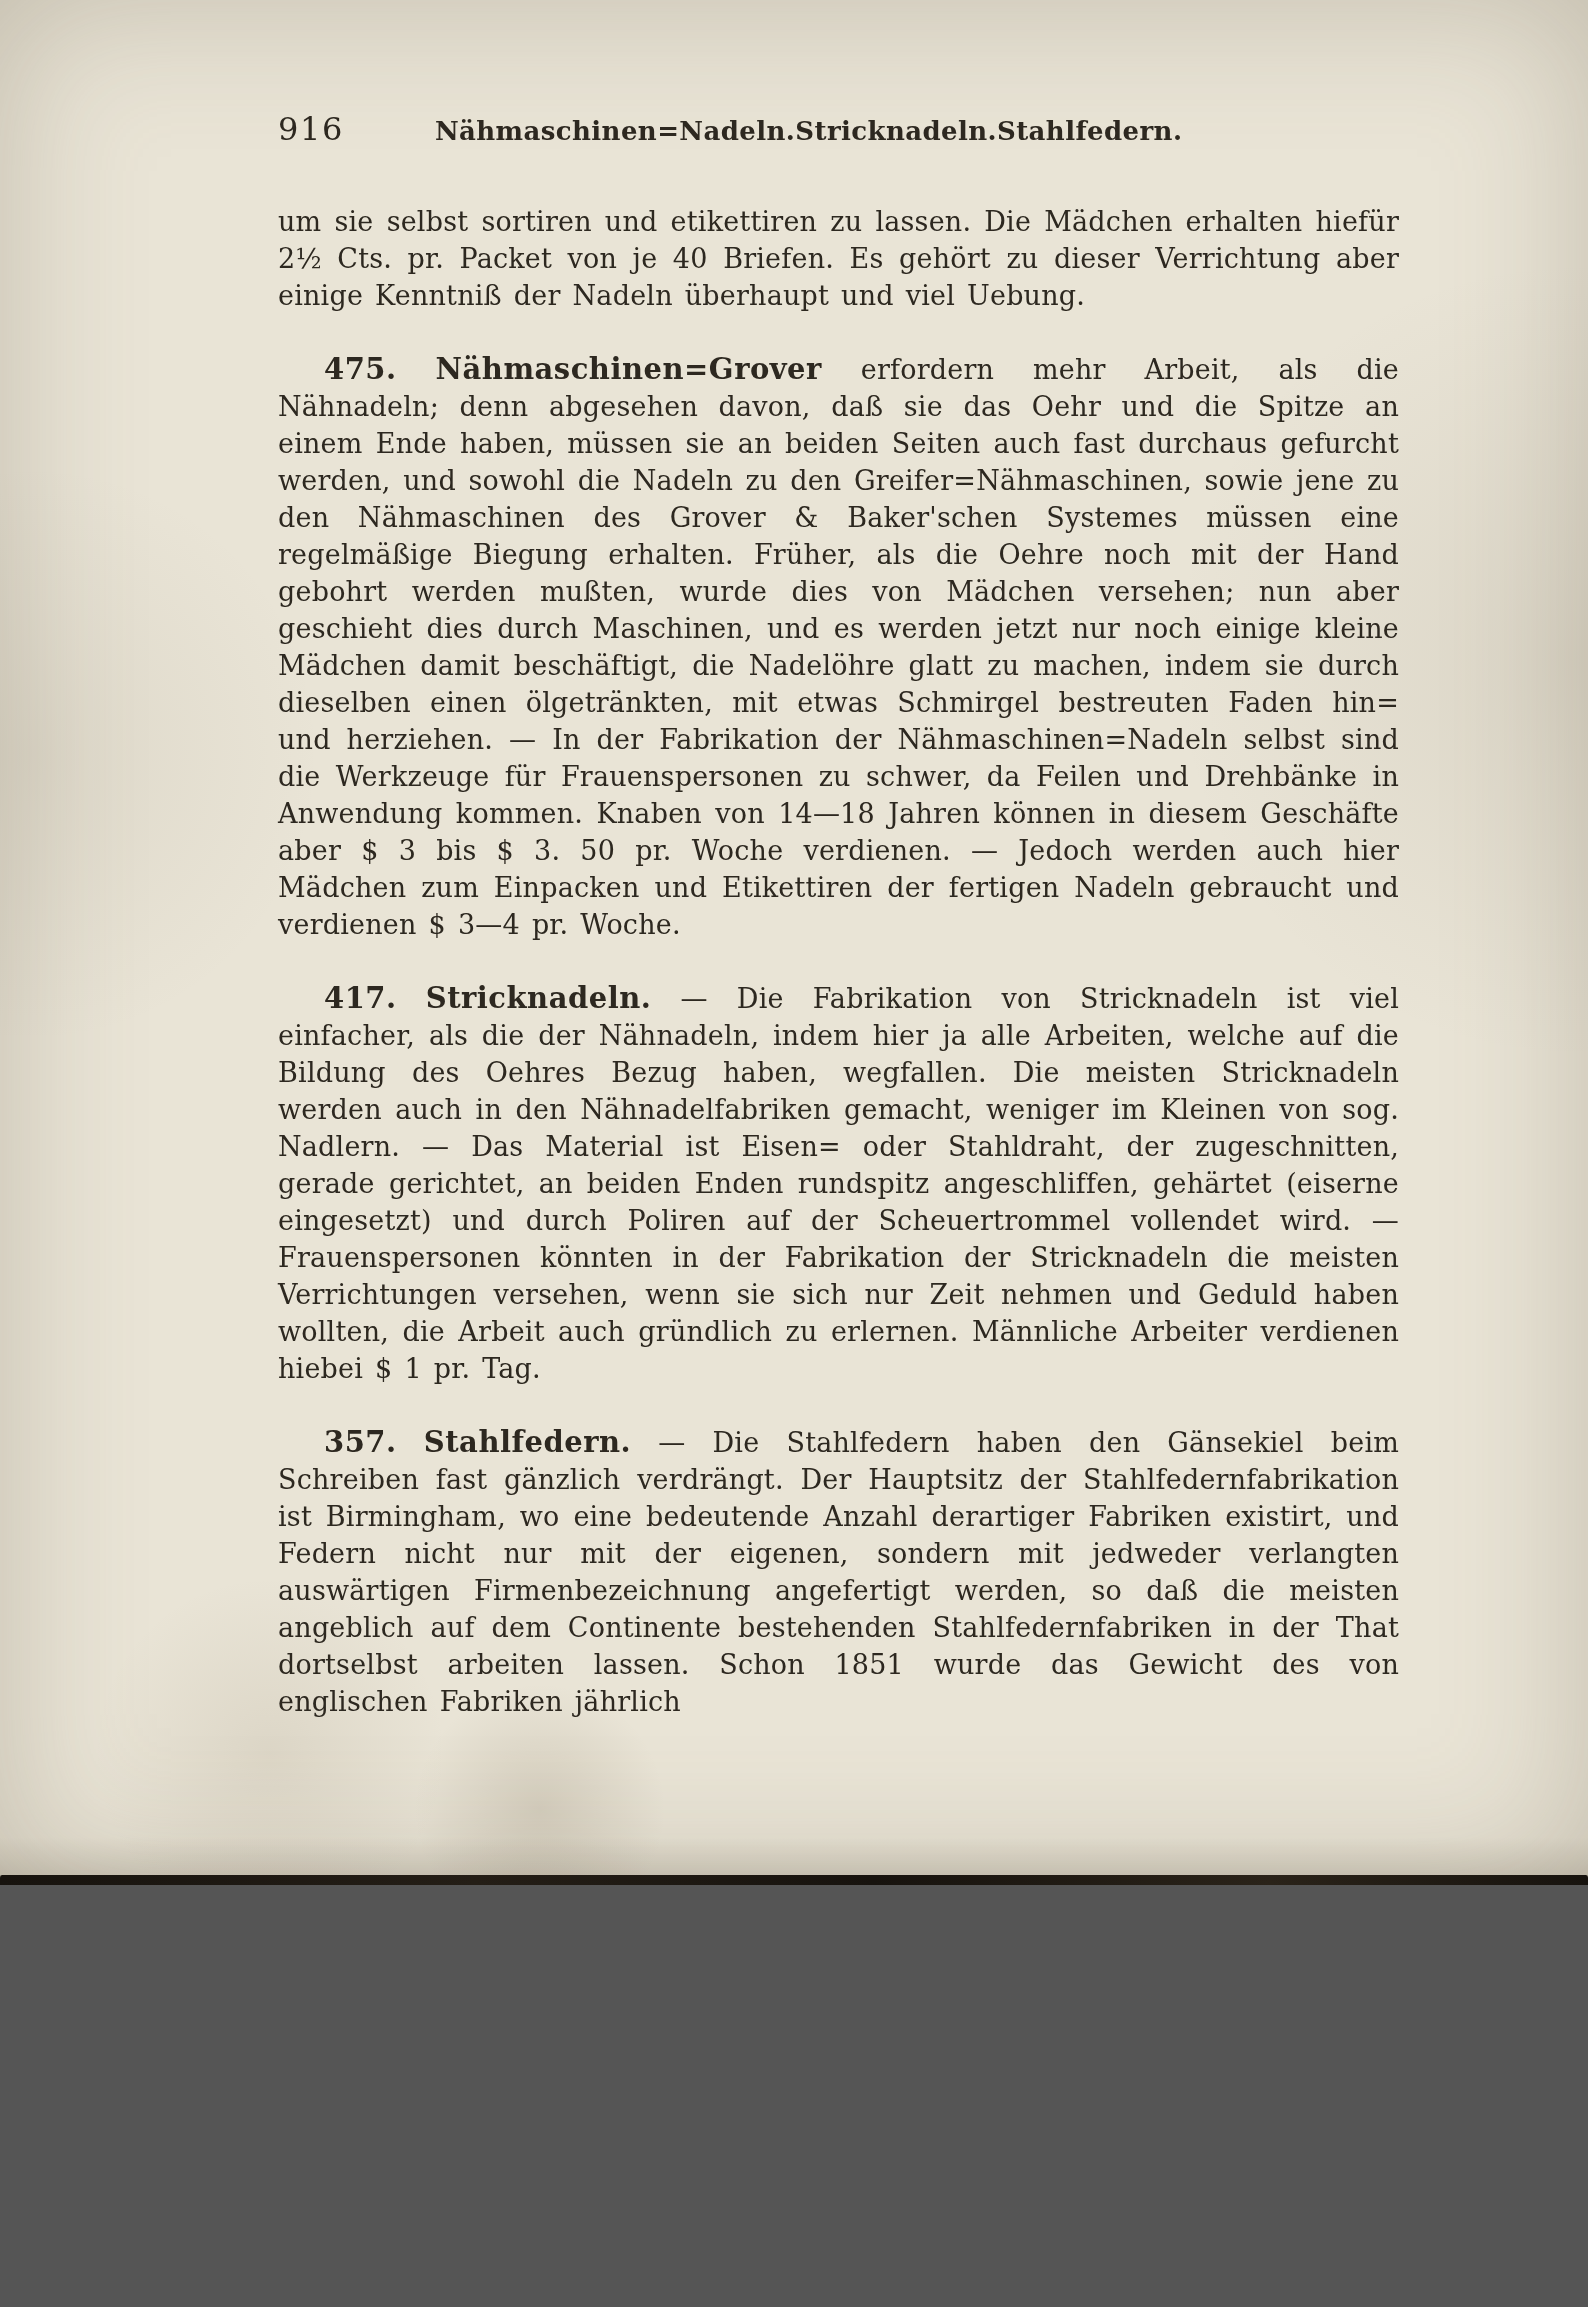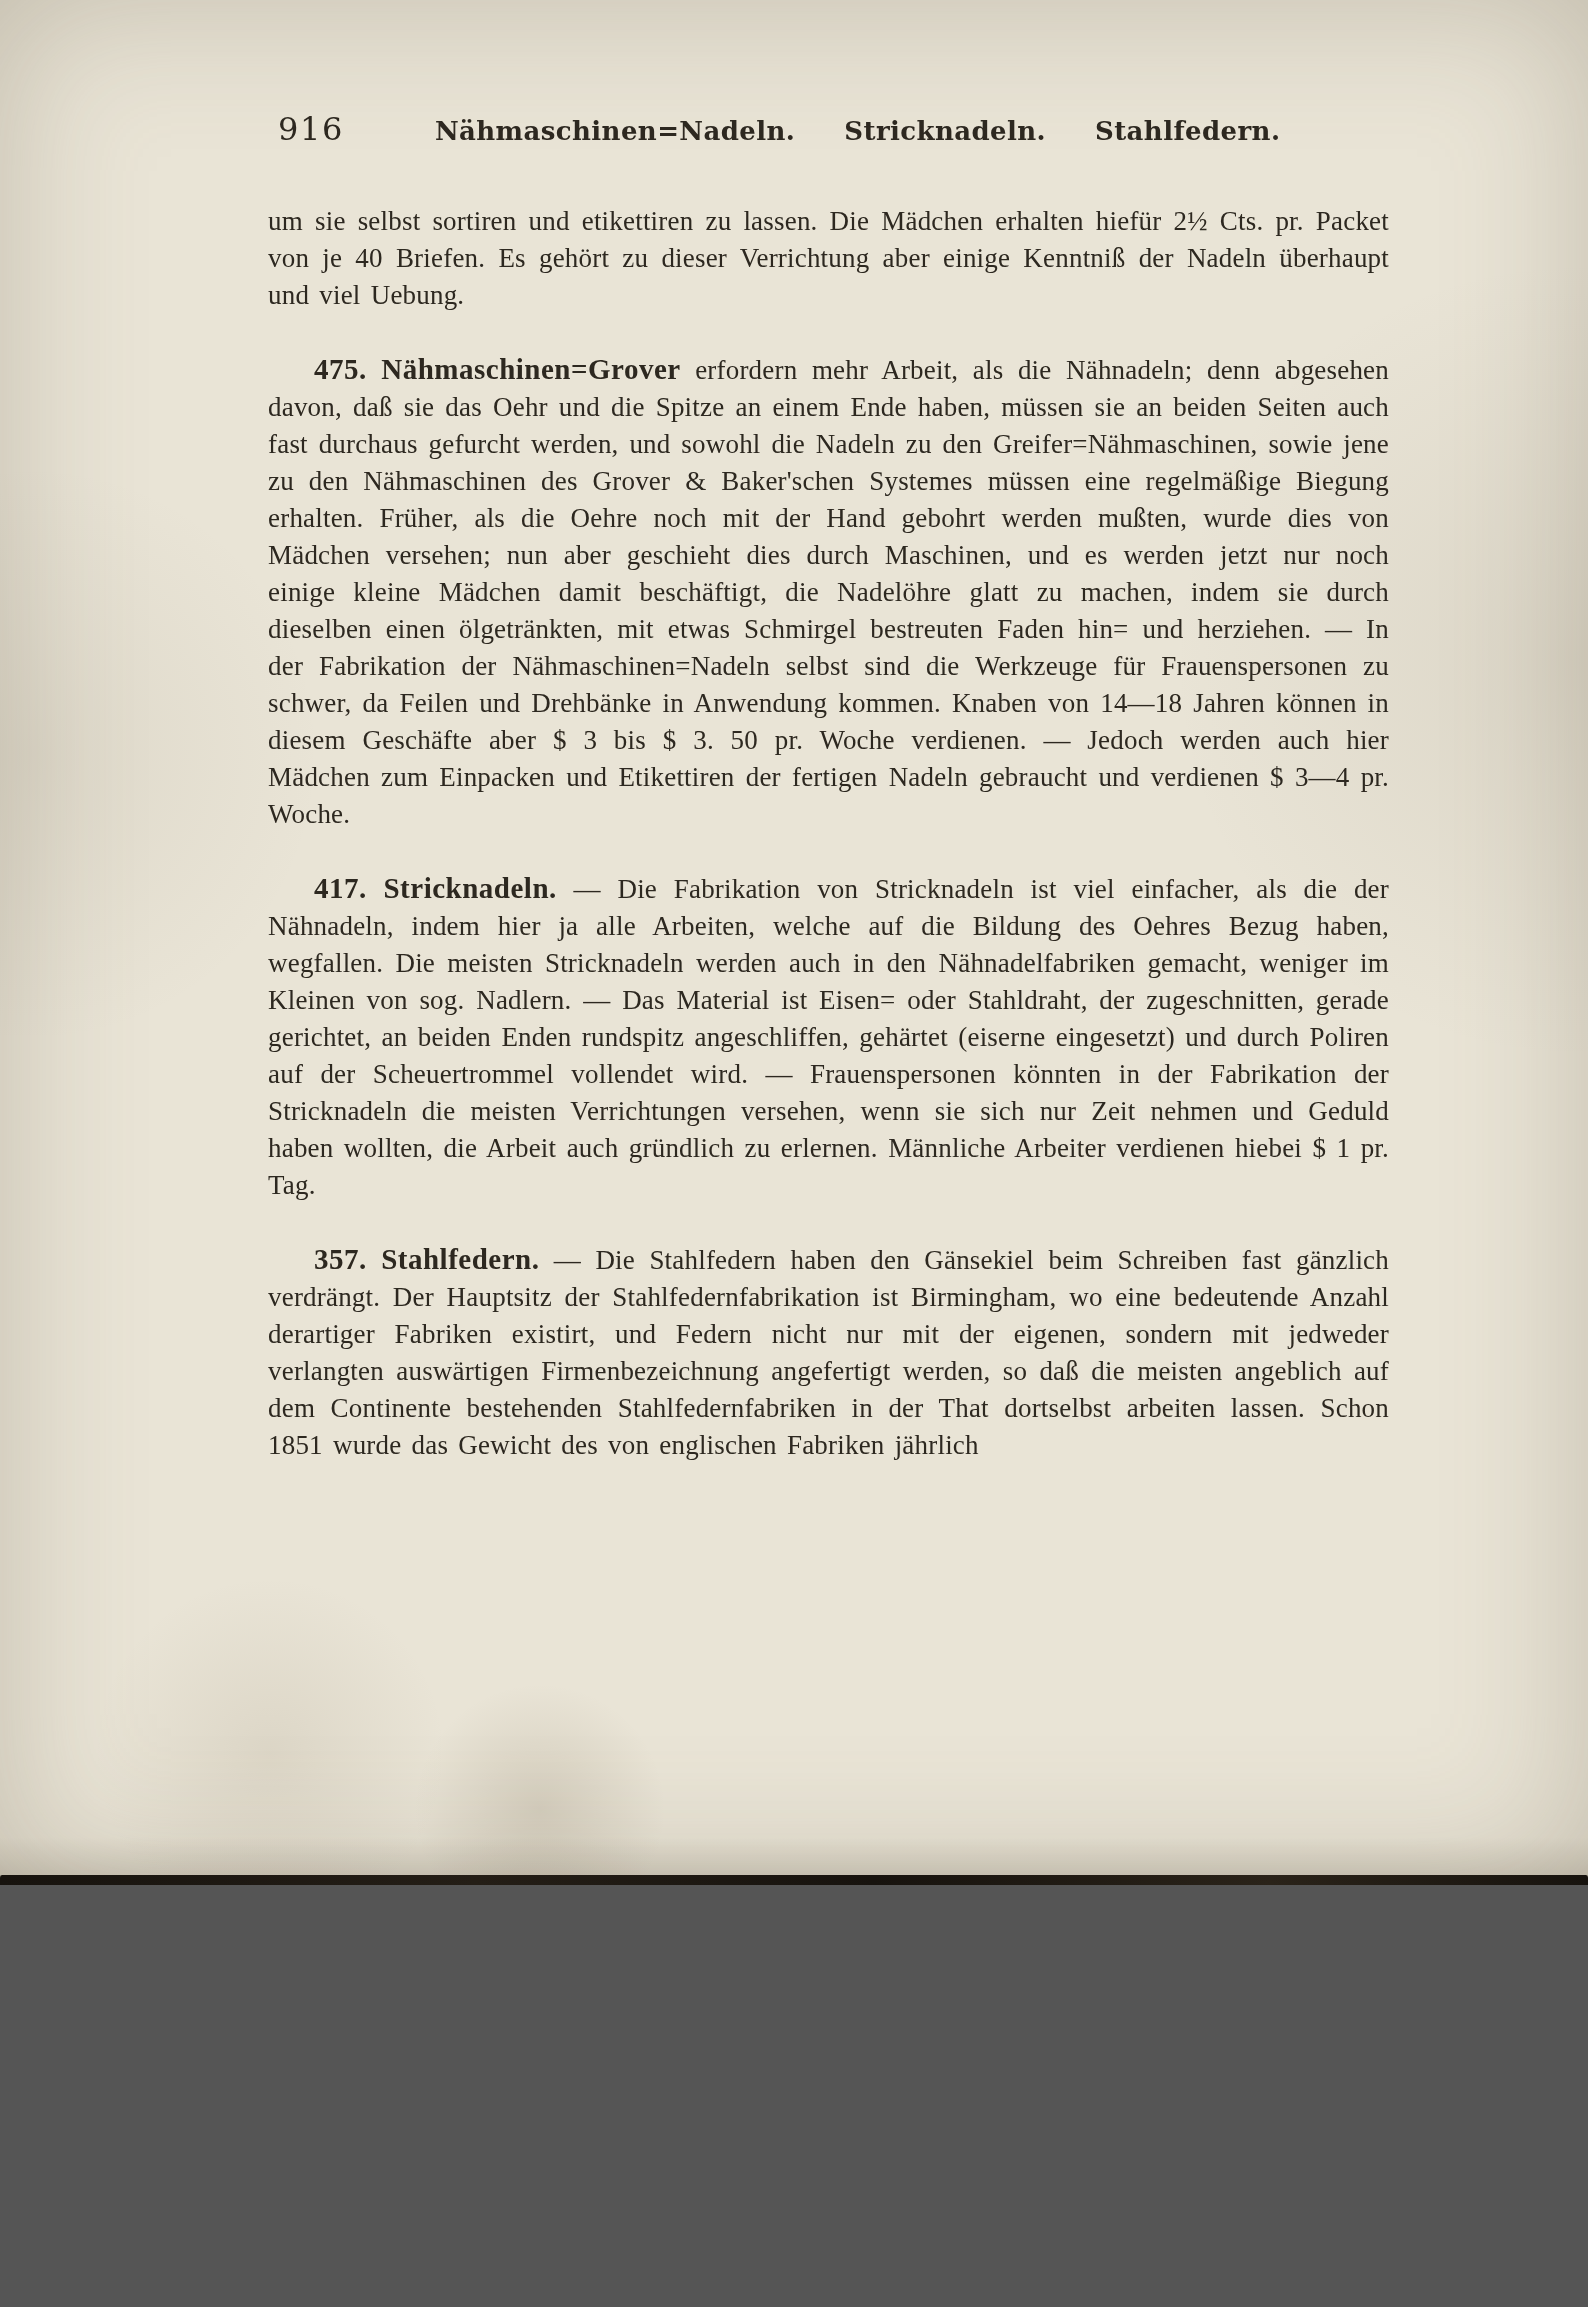--- a/index.html
+++ b/index.html
@@ -32,33 +32,31 @@
   }
   .page-num {
     font-size: 32px;
     letter-spacing: 1.6px;
     font-weight: normal;
     margin-right: 91px;
     flex: 0 0 auto;
   }
   .running-title {
     display: flex;
-    gap: 49px;
     font-size: 26px;
     font-weight: bold;
     letter-spacing: 0.4px;
     white-space: nowrap;
     text-align: right;
   }
   .text-block {
     position: absolute;
     top: 203px;
-    left: 268px;
+    left: 278px;
     width: 1121px;
-    font-family: Liberation Serif, serif;
   }
   .text-block p {
     margin: 0;
     text-align: justify;
     font-size: 27px;
     line-height: 37px;
     word-spacing: 3.2px;
     letter-spacing: 0.2px;
   }
   .indent { text-indent: 46px; }

